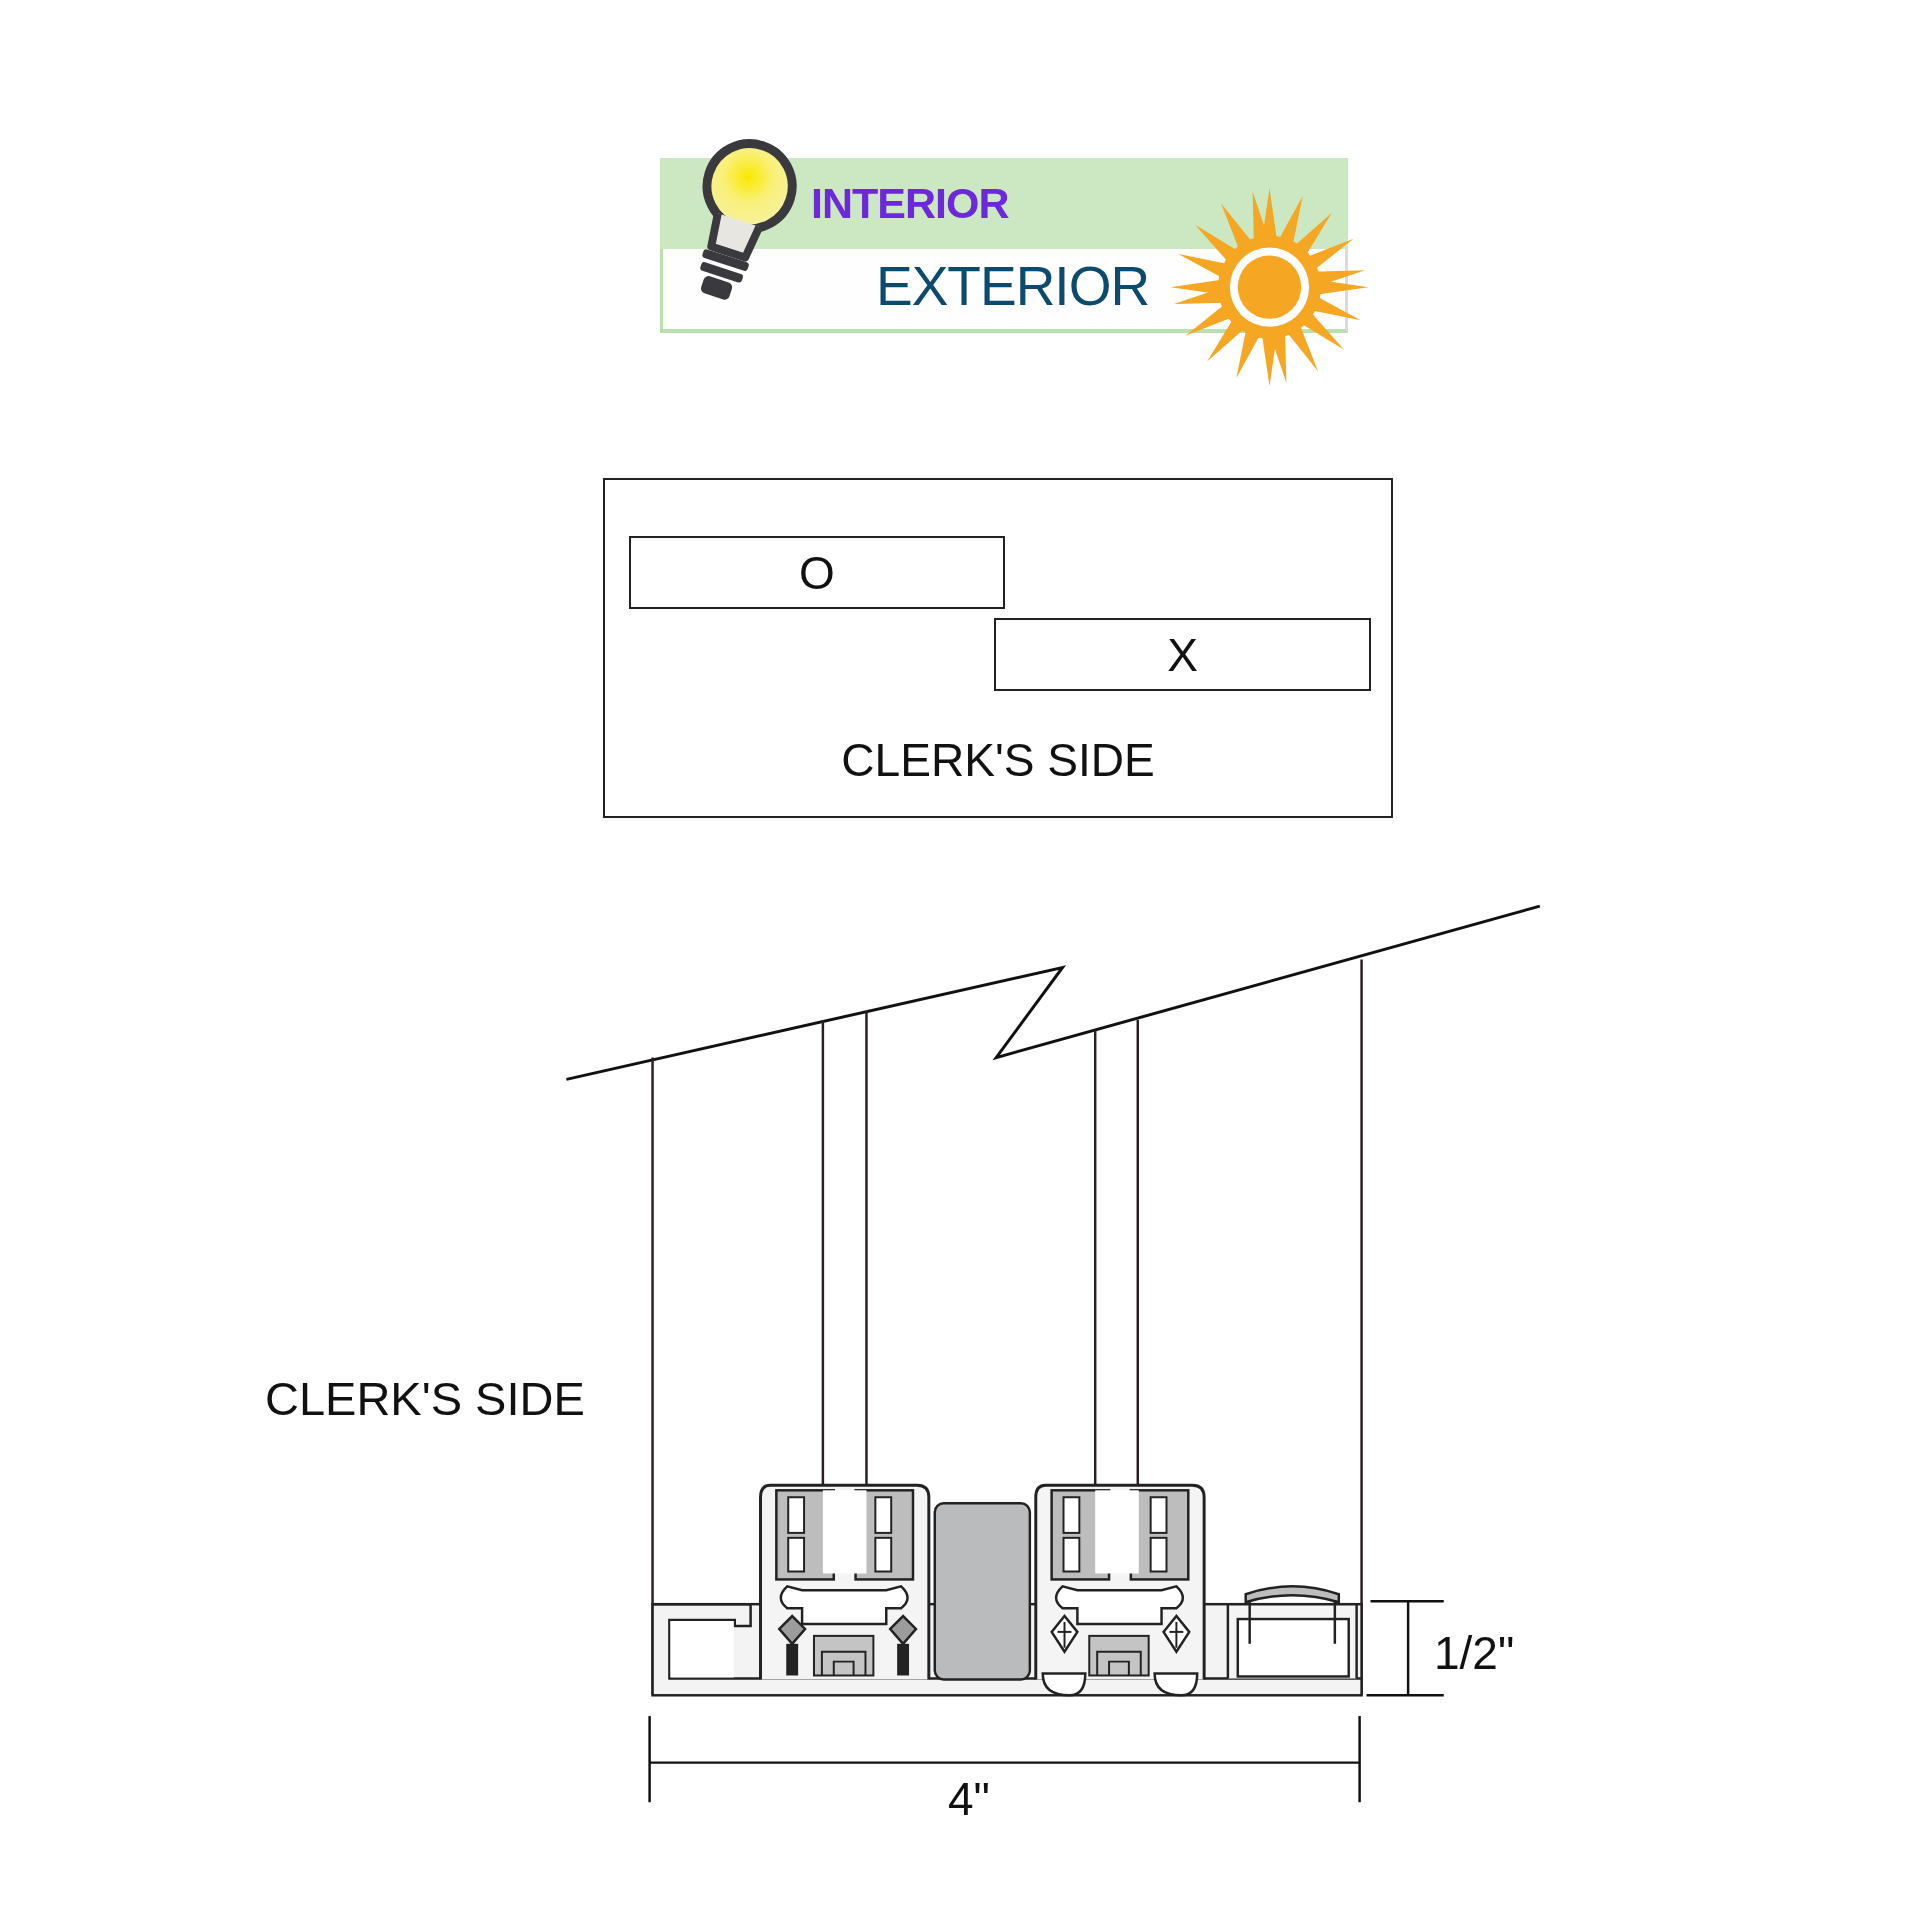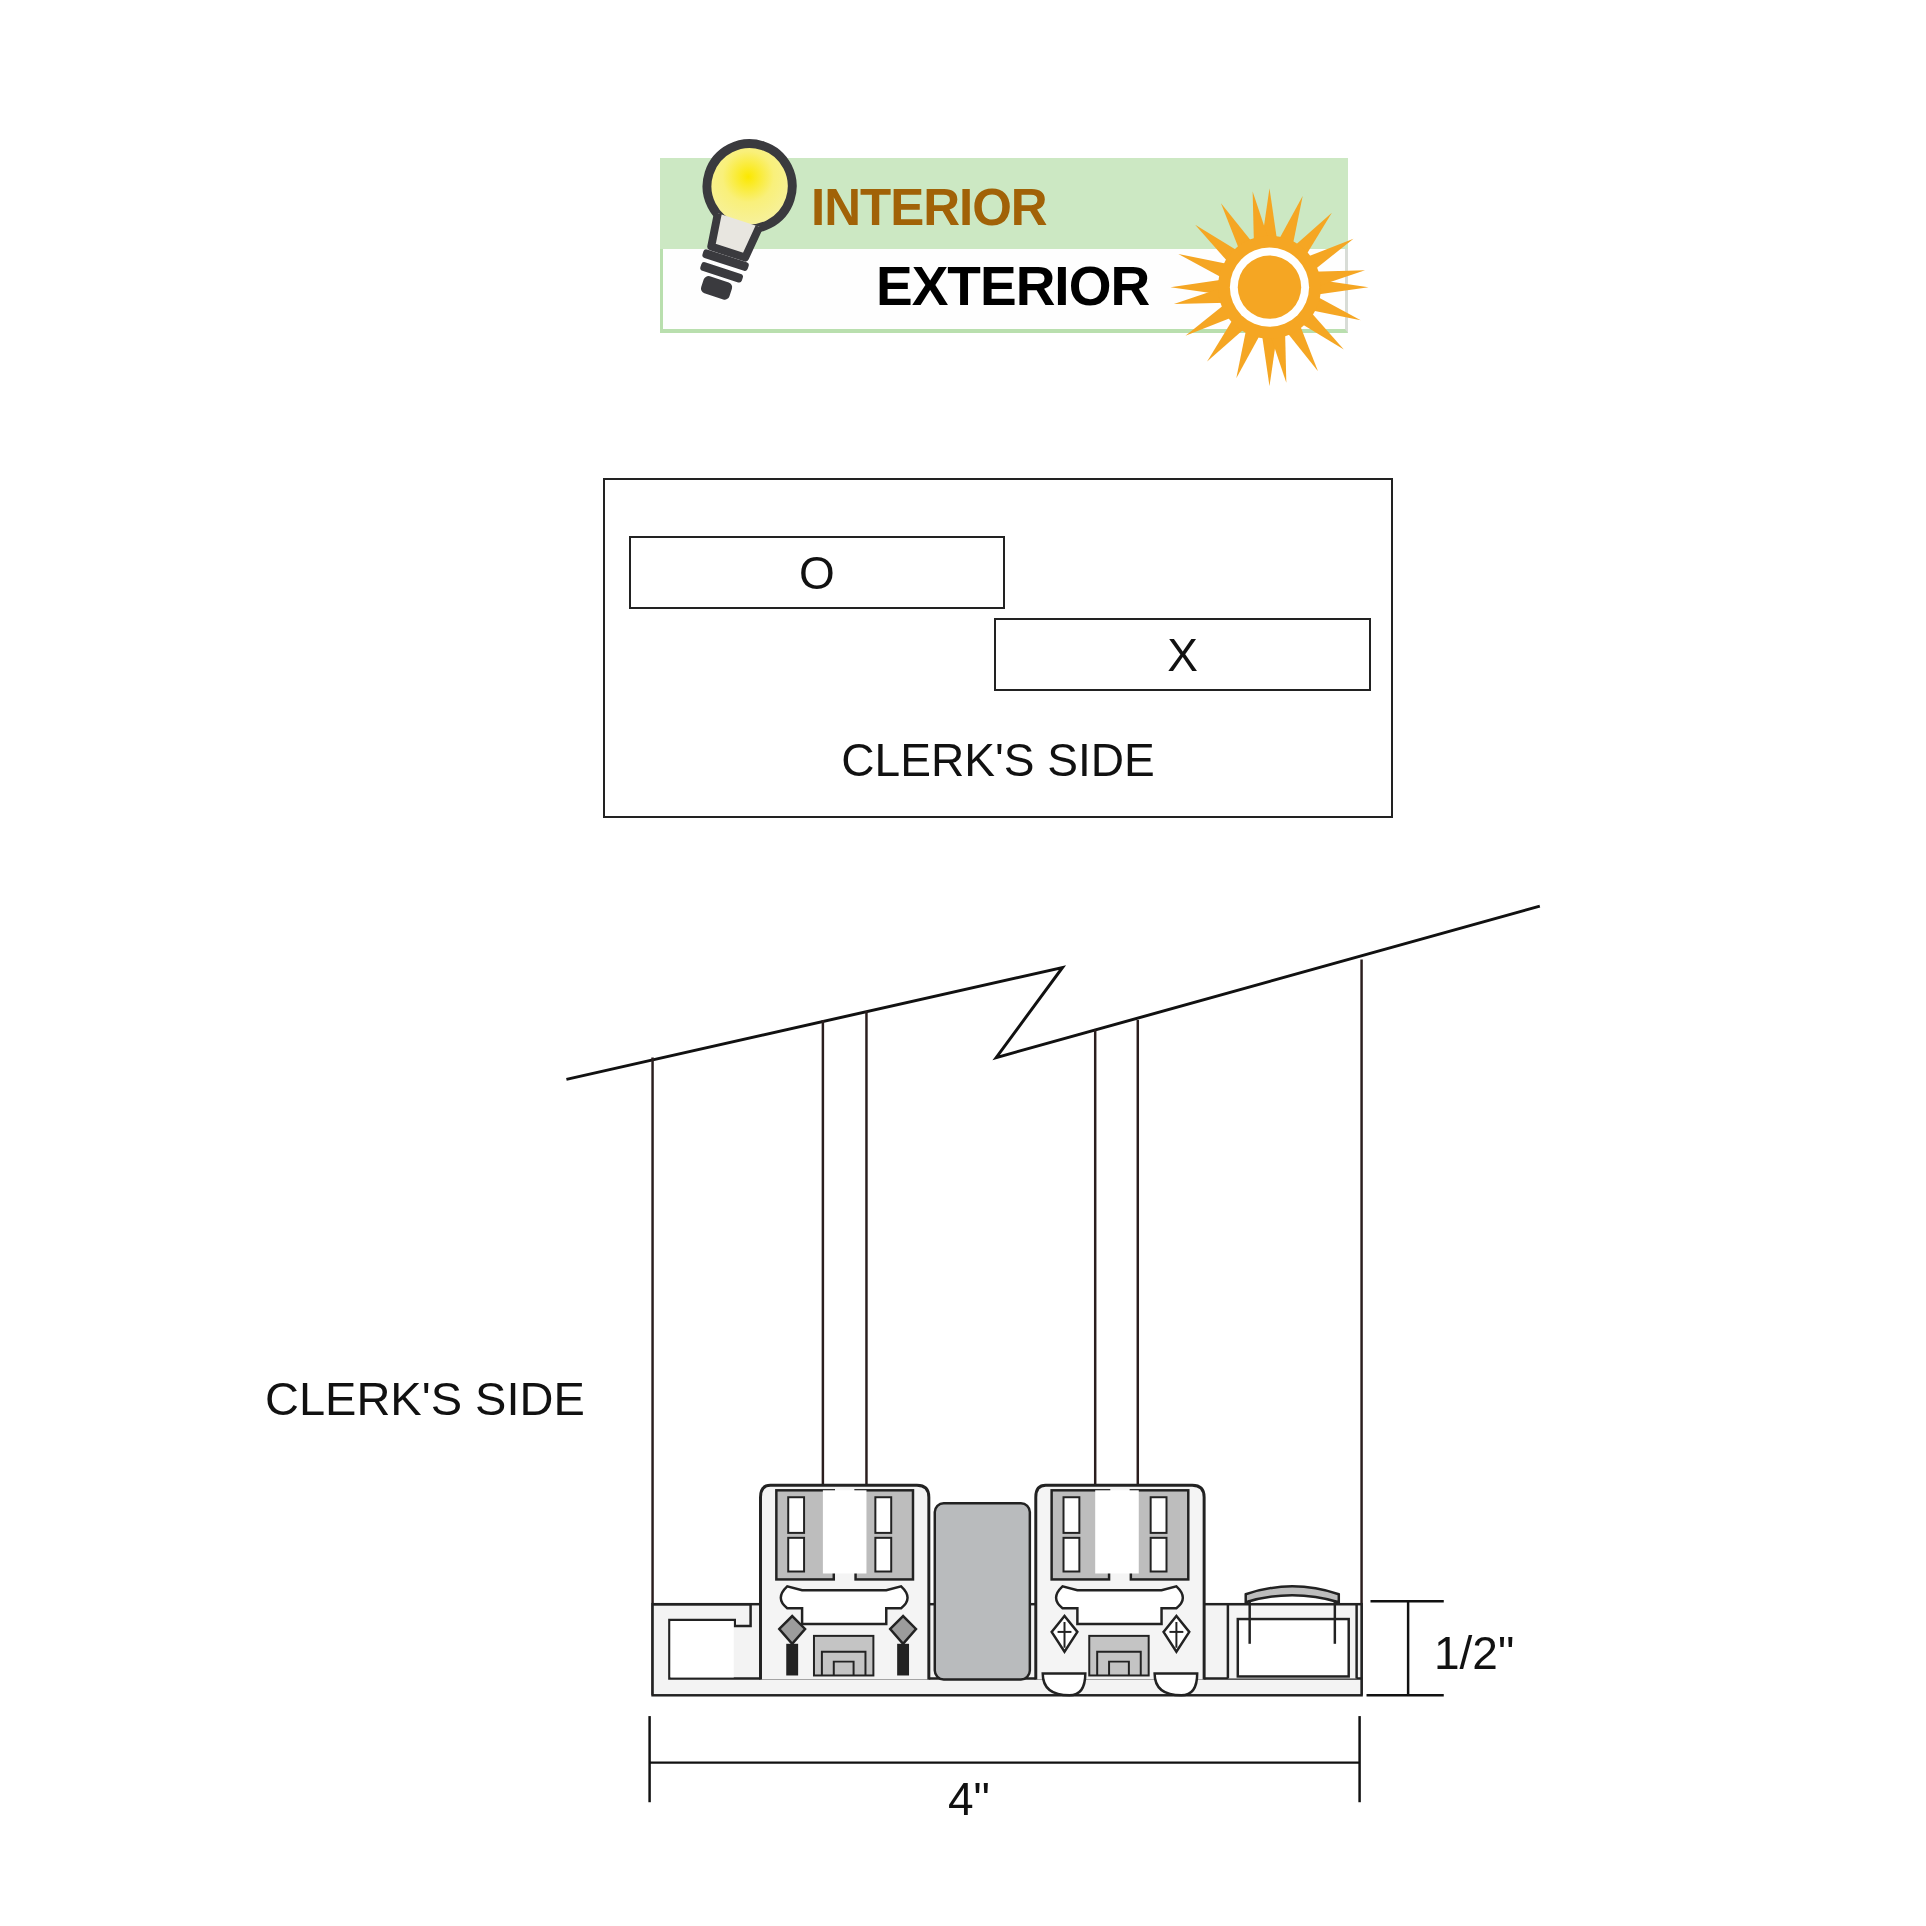--- a/index.html
+++ b/index.html
@@ -1,22 +1,22 @@
 <!DOCTYPE html>
 <html><head>
 <meta charset="utf-8">
 <style>
   html, body { margin:0; padding:0; background:#ffffff; }
   body { width:1927px; height:1927px; position:relative; overflow:hidden; font-family:"Liberation Sans", sans-serif; }
   .abs { position:absolute; }
   #banner { left:660px; top:158px; width:688px; height:175px; }
   .band-green { position:absolute; left:0; top:0; width:688px; height:91px; background:#cce8c3; }
   .band-white { position:absolute; left:0; top:91px; width:688px; height:84px; background:#fefefe; border-left:3px solid #b9dfae; border-bottom:4px solid #b9dfae; border-right:3px solid #d8dcd6; box-sizing:border-box; }
-  .banner-int { position:absolute; left:151px; top:24px; font-weight:bold; font-size:51px; color:#a16207; letter-spacing:-1px; line-height:1; }
-  .banner-ext { position:absolute; left:216px; top:101px; font-weight:bold; font-size:55px; color:#000000; letter-spacing:-1px; line-height:1; }
+  .banner-int { position:absolute; left:151px; top:24px; font-weight:bold; font-size:43px; color:#6d28d9; letter-spacing:-1px; line-height:1; }
+  .banner-ext { position:absolute; left:216px; top:101px; font-weight:normal; font-size:55px; color:#0c4a6e; letter-spacing:-1px; line-height:1; }
   #plan { left:603px; top:478px; width:790px; height:340px; border:2px solid #222; box-sizing:border-box; }
   .sash { position:absolute; border:2px solid #222; box-sizing:border-box; display:flex; align-items:center; justify-content:center; font-size:46px; color:#111; }
   #sash-o { left:24px; top:56px; width:376px; height:73px; }
   #sash-x { left:389px; top:138px; width:377px; height:73px; }
   .plan-label { position:absolute; left:0; width:100%; top:252px; text-align:center; font-size:47px; color:#111; transform:scaleX(0.98); }
   .side-label { left:265px; top:1371px; font-size:47px; color:#111; }
   .dim-text { font-size:46px; color:#111; }
   svg { position:absolute; left:0; top:0; }
 </style>
 </head>

